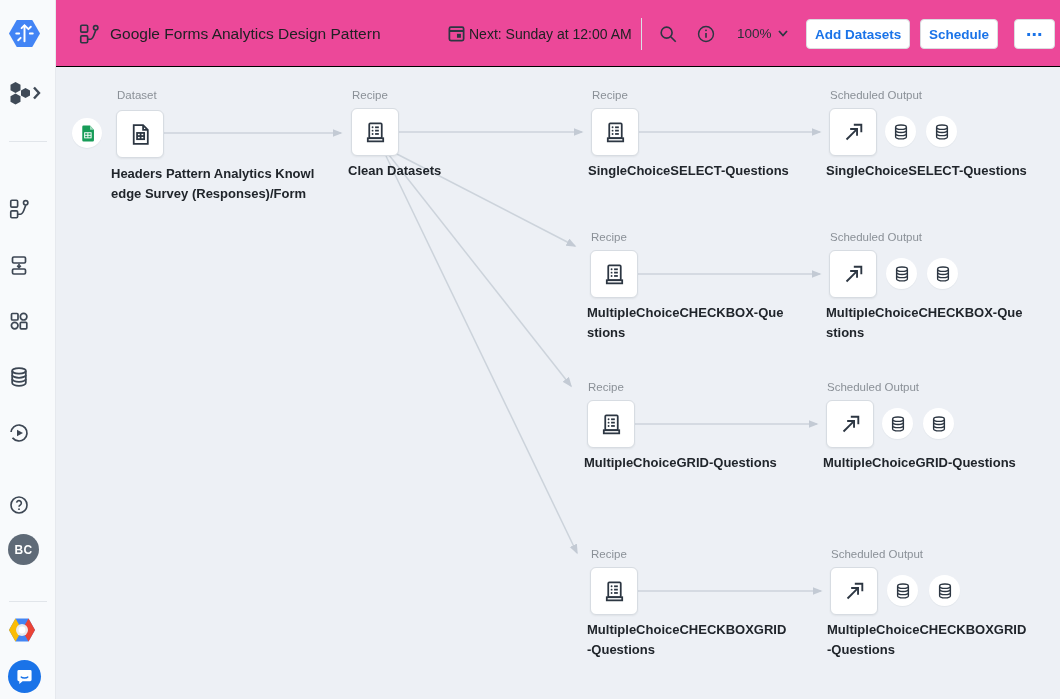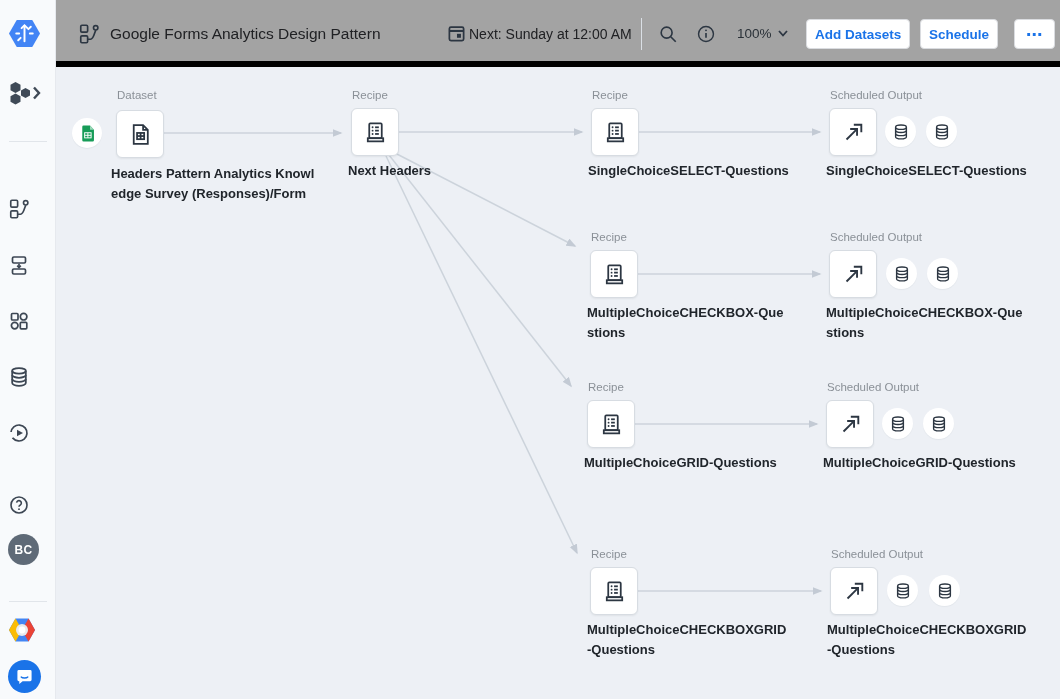--- a/index.html
+++ b/index.html
@@ -9,21 +9,21 @@
   
   .rail { position:absolute; left:0; top:0; width:56px; height:699px; background:#f8fafc; border-right:1px solid #e6e9ee; z-index:5; }
   .rail-item { position:absolute; left:8px; width:56px; display:flex; align-items:center; }
   .rail-divider { position:absolute; left:9px; width:38px; height:1px; background:#e1e5ea; }
   .rail svg.mono { stroke:#3c4653; }
   .logo-hex { width:33px; height:33px; }
   .avatar { width:31px; height:31px; border-radius:50%; background:#5f6a77; color:#fff; font-size:12px; font-weight:bold; display:flex; align-items:center; justify-content:center; letter-spacing:.3px; }
   .chat-circle { width:33px; height:33px; border-radius:50%; background:#1a73e8; display:flex; align-items:center; justify-content:center; }
 
   
-  .header { position:absolute; left:56px; top:0; width:1004px; height:67px; background:#a3a3a3; border-bottom:6px solid #000000; z-index:4; }
+  .header { position:absolute; left:56px; top:0; width:1004px; height:67px; background:#ec4899; border-bottom:1px solid #000000; z-index:4; }
   .flow-type-icon { position:absolute; left:22px; top:23px; }
   .page-title { position:absolute; left:54px; top:25px; font-size:15.5px; color:#202124; white-space:nowrap; }
   .cal-icon { position:absolute; left:391px; top:24px; }
   .next-run { position:absolute; left:413px; top:26px; font-size:14px; color:#202124; white-space:nowrap; }
   .vdiv { position:absolute; left:585px; top:18px; width:1px; height:32px; background:#dadfe5; }
   .hd-icon-btn { position:absolute; top:24px; cursor:pointer; }
   .zoom-ctl { position:absolute; left:681px; top:26px; font-size:13.5px; font-weight:normal; color:#2a3138; display:flex; align-items:center; gap:6px; }
   .btn { position:absolute; top:19px; height:30px; border:1px solid #dadce0; border-radius:4px; background:#fff; color:#1a73e8; font-size:13.5px; font-weight:bold; display:flex; align-items:center; justify-content:center; padding:0 8px; white-space:nowrap; }
   .btn.more { font-size:16px; letter-spacing:1px; padding:0 11px; }
 
@@ -249,21 +249,21 @@
         <circle cx="9.2" cy="7" r="0.9" fill="#2c3642" stroke="none"></circle>
           <path d="M11.6 7 H15.2"></path>
         <circle cx="9.2" cy="10.2" r="0.9" fill="#2c3642" stroke="none"></circle>
           <path d="M11.6 10.2 H15.2"></path>
         <circle cx="9.2" cy="13.4" r="0.9" fill="#2c3642" stroke="none"></circle>
           <path d="M11.6 13.4 H15.2"></path>
         <rect x="4.6" y="17.5" width="14.8" height="3"></rect>
       </svg>
     </div>
     <div class="node-name" style="left:292px;top:94px;">
-      <div>Next Headers</div>
+      <div>Clean Datasets</div>
     </div>
   </div>
 
   <div class="node">
     <div class="type-label" style="left:536px;top:22px;">Recipe</div>
     <div class="card" style="left:535px;top:41px;">
       <svg width="25" height="25" viewBox="0 0 24 24" fill="none" stroke-width="1.7">
         <rect x="6" y="3.2" width="12" height="14.3" rx="1"></rect>
         <circle cx="9.2" cy="7" r="0.9" fill="#2c3642" stroke="none"></circle>
           <path d="M11.6 7 H15.2"></path>

